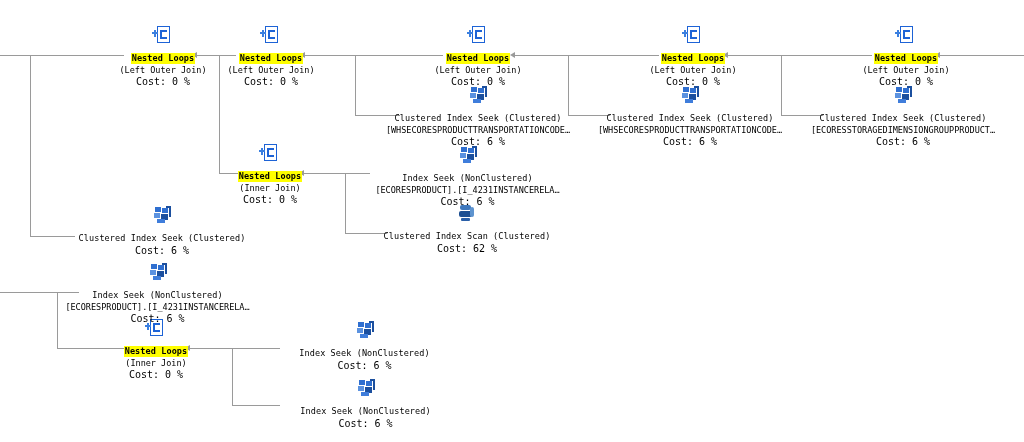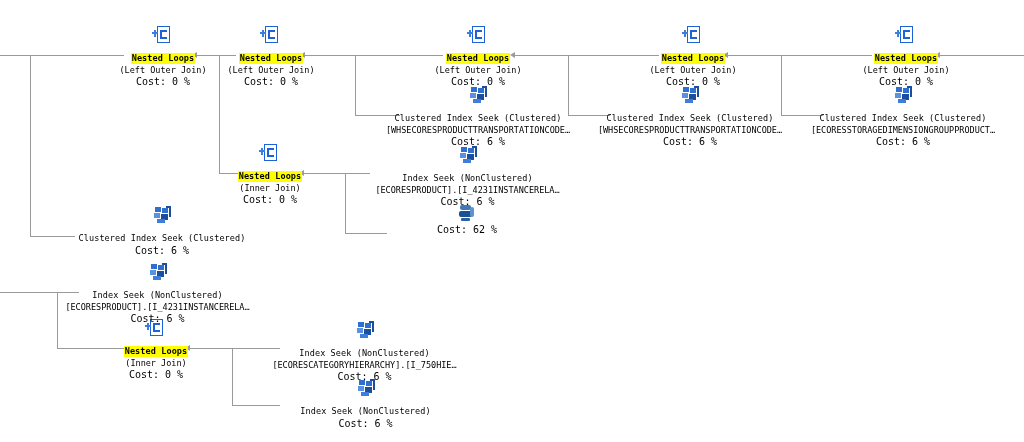--- a/index.html
+++ b/index.html
@@ -280,20 +280,21 @@
     <div class="cost">Cost: 6 %</div>
   </div>
 
   <div class="node" style="left:372px;top:203px;width:190px;">
     <span class="ico ico-scan">
       <span class="b b1"></span>
         <span class="b b2"></span>
         <span class="b b3"></span>
         <span class="b b4"></span>
     </span>
+    <span class="lbl">Clustered Index Scan (Clustered)</span>
     <div class="cost">Cost: 62 %</div>
   </div>
 
   <div class="node" style="left:65px;top:262px;width:185px;">
     <span class="ico ico-seek">
       <span class="b b1"></span>
         <span class="b b2"></span>
         <span class="b b3"></span>
       <span class="b b4"></span>
         <span class="b b5"></span>
@@ -307,21 +308,20 @@
   <div class="node" style="left:272px;top:320px;width:185px;">
     <span class="ico ico-seek">
       <span class="b b1"></span>
         <span class="b b2"></span>
         <span class="b b3"></span>
       <span class="b b4"></span>
         <span class="b b5"></span>
         <span class="hook"></span>
     </span>
     <span class="lbl">Index Seek (NonClustered)</span>
-    <div class="sub">[ECORESCATEGORYHIERARCHY].[I_750HIE…</div>
     <div class="cost">Cost: 6 %</div>
   </div>
 
   <div class="node" style="left:268px;top:378px;width:195px;">
     <span class="ico ico-seek">
       <span class="b b1"></span>
         <span class="b b2"></span>
         <span class="b b3"></span>
       <span class="b b4"></span>
         <span class="b b5"></span>

